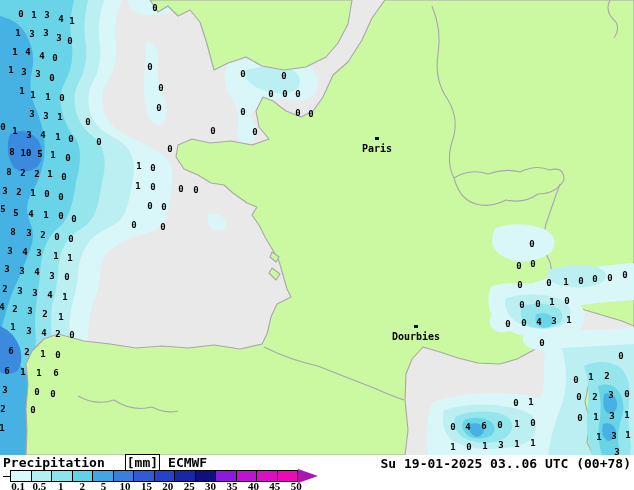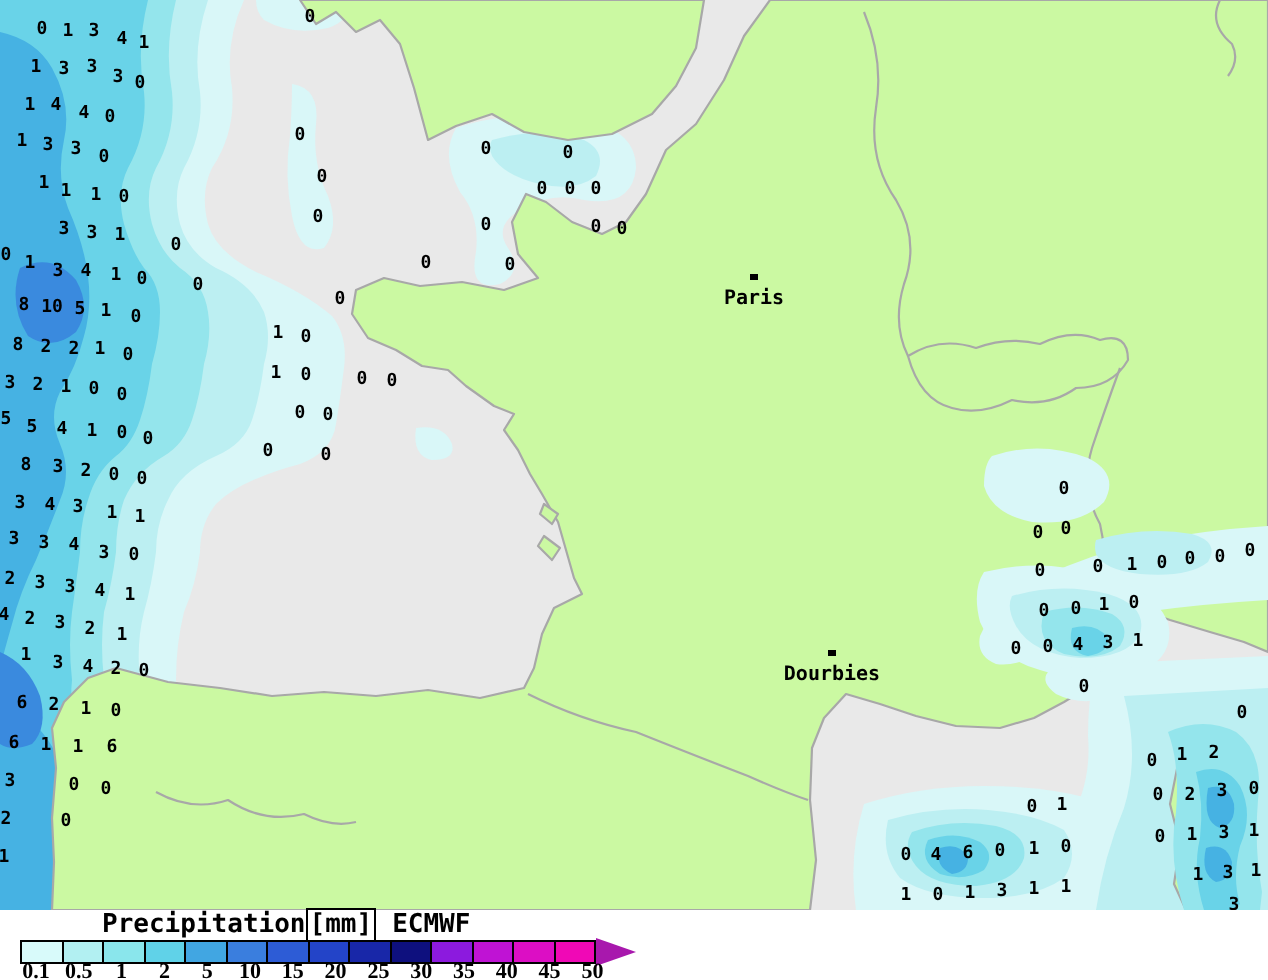--- a/index.html
+++ b/index.html
@@ -13,22 +13,22 @@
   .sea{fill:var(--c-sea);}
   .p01{fill:var(--c-p01);} .p05{fill:var(--c-p05);} .p1{fill:var(--c-p1);}
   .p2{fill:var(--c-p2);}  .p5{fill:var(--c-p5);}  .p10{fill:var(--c-p10);}
   .land{fill:var(--c-land);stroke:var(--c-coast);stroke-width:1.1;stroke-linejoin:round;}
   .border{fill:none;stroke:var(--c-coast);stroke-width:1.1;stroke-linejoin:round;}
   .pv{font-family:"DejaVu Sans Mono",monospace;font-size:9px;font-weight:bold;fill:#000;text-anchor:middle;}
   .city-dot{fill:#000;}
   .city-label{font-family:"DejaVu Sans Mono",monospace;font-size:10px;font-weight:bold;fill:#000;text-anchor:middle;}
   .legend{position:absolute;top:455px;left:0;width:634px;height:35px;background:#fff;}
   .legend-title{position:absolute;top:0;left:3px;font-size:13px;font-weight:bold;color:#000;white-space:nowrap;}
-  .legend-title .word{border-bottom:1px solid #000;padding-bottom:6px;margin-left:48px;}
-  .legend-title .unit{margin-left:0;border:1px solid #000;padding:0 1px;}
+  .legend-title .word{border-bottom:1px solid #000;padding-bottom:6px;}
+  .legend-title .unit{margin-left:20px;border:1px solid #000;padding:0 1px;}
   .legend-title .model{margin-left:8px;text-align:right;}
   .colorbar{position:absolute;top:15px;left:10px;height:12px;display:flex;align-items:center;}
   .seg{box-sizing:border-box;width:21.5px;height:12px;border:1px solid #000;margin-left:-1px;}
   .seg:first-child{margin-left:0;}
   .arrow{width:0;height:0;border-top:7px solid transparent;border-bottom:7px solid transparent;border-left:20px solid var(--c-arrow);margin-left:0px;}
   .ticks{position:absolute;top:25px;left:0;width:340px;height:10px;font-family:Liberation Serif, serif;}
   .tick{position:absolute;top:0;transform:translateX(-50%);font-size:11px;font-weight:bold;color:#000;}
   .datetime{position:absolute;top:1px;right:3px;font-size:13px;font-weight:bold;color:#000;white-space:nowrap;}
   .copyright{position:absolute;top:17px;right:3px;font-size:13px;font-weight:bold;color:var(--c-copyright);white-space:nowrap;}
 </style>
@@ -314,13 +314,14 @@
       <span class="tick" style="left: 125px;">10</span>
       <span class="tick" style="left: 146.4px;">15</span>
       <span class="tick" style="left: 167.8px;">20</span>
       <span class="tick" style="left: 189.2px;">25</span>
       <span class="tick" style="left: 210.6px;">30</span>
       <span class="tick" style="left: 232px;">35</span>
       <span class="tick" style="left: 253.4px;">40</span>
       <span class="tick" style="left: 274.8px;">45</span>
       <span class="tick" style="left: 296.2px;">50</span>
     </div>
+  <div class="datetime">Su 19-01-2025 03..06 UTC (00+78)</div>
 </div>
 
 </body></html>

